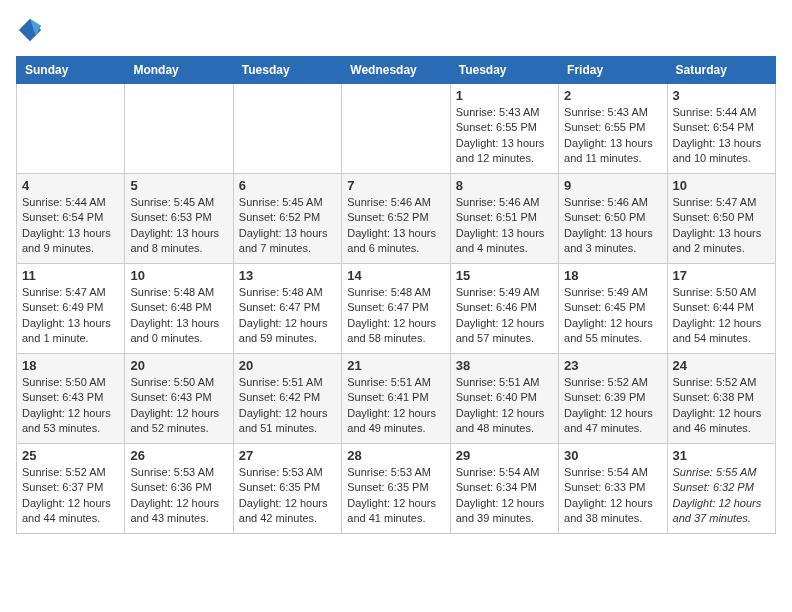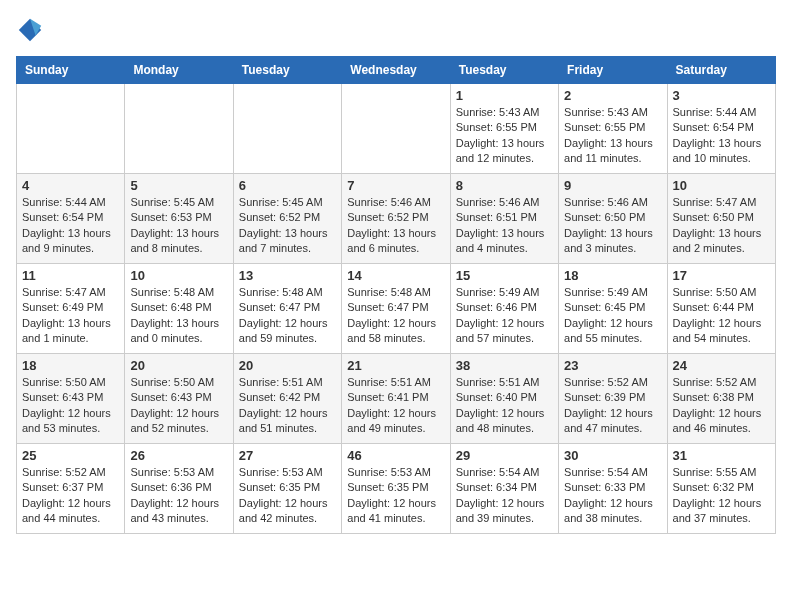--- a/index.html
+++ b/index.html
@@ -319,21 +319,21 @@
 and 43 minutes.</div>
         </td>
         <td>
           <span class="day-num">27</span>
           <div class="day-info" style="white-space: pre-line;">Sunrise: 5:53 AM
 Sunset: 6:35 PM
 Daylight: 12 hours
 and 42 minutes.</div>
         </td>
         <td>
-          <span class="day-num">46</span>
+          <span class="day-num">28</span>
           <div class="day-info" style="white-space: pre-line;">Sunrise: 5:53 AM
 Sunset: 6:35 PM
 Daylight: 12 hours
 and 41 minutes.</div>
         </td>
         <td>
           <span class="day-num">29</span>
           <div class="day-info" style="white-space: pre-line;">Sunrise: 5:54 AM
 Sunset: 6:34 PM
 Daylight: 12 hours
@@ -341,20 +341,20 @@
         </td>
         <td>
           <span class="day-num">30</span>
           <div class="day-info" style="white-space: pre-line;">Sunrise: 5:54 AM
 Sunset: 6:33 PM
 Daylight: 12 hours
 and 38 minutes.</div>
         </td>
         <td>
           <span class="day-num">31</span>
-          <div class="day-info" style="white-space: pre-line;">Sunrise: 5:55 AM
+          <div class="day-info" style="white-space: pre-line; font-style: italic;">Sunrise: 5:55 AM
 Sunset: 6:32 PM
 Daylight: 12 hours
 and 37 minutes.</div>
         </td>
       </tr>
     </tbody>
 </table>
 
 </body></html>

